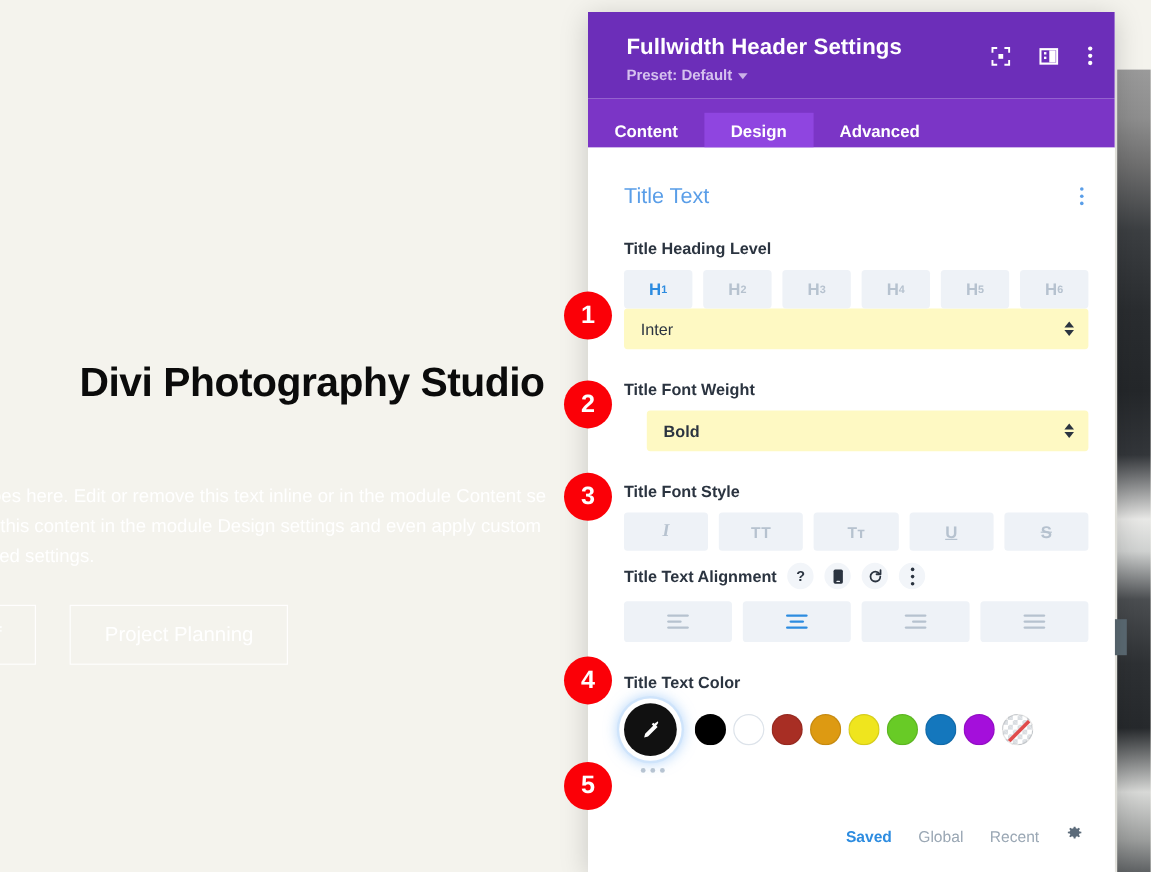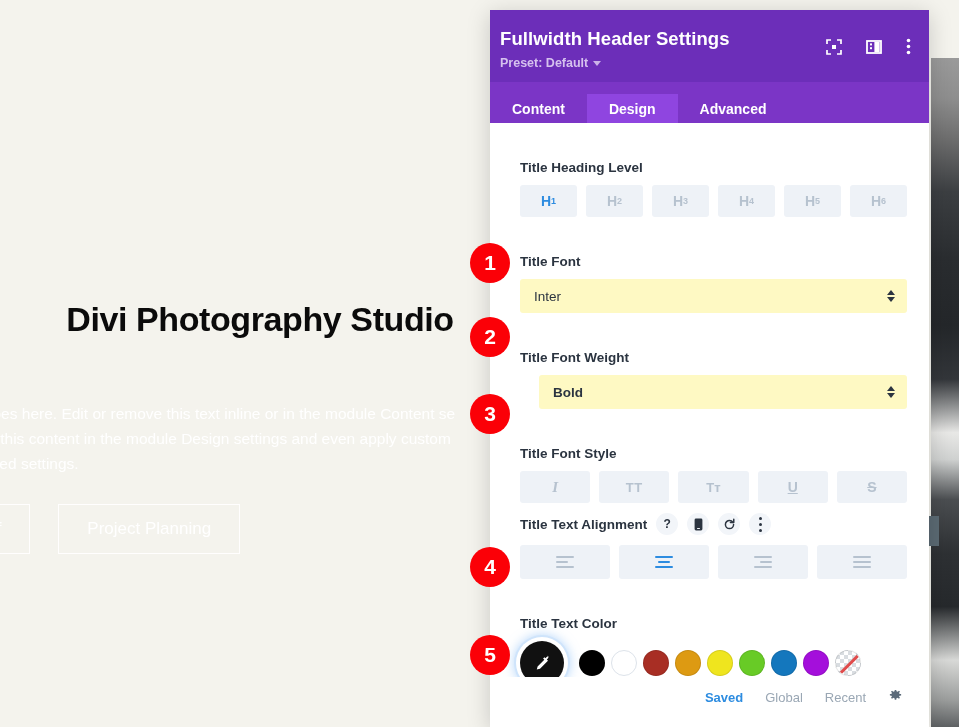--- a/index.html
+++ b/index.html
@@ -55,21 +55,21 @@
   
   #modal {
     position: absolute; left: 490px; top: 10px;
     width: 439px; height: 717px;
     background: #ffffff;
     box-shadow: 0 4px 22px rgba(0,0,0,0.18);
     display: flex; flex-direction: column;
     overflow: hidden;
   }
   #modal-header {
-    background: #6c2eb9; padding: 18px 20px 12px 10px;
+    background: #6c2eb9; padding: 18px 20px 12px 32px;
     position: relative;
   }
   #modal-title {
     color: #ffffff; font-size: 18.5px; font-weight: 700; letter-spacing: 0.1px;
   }
   #preset-row {
     margin-top: 6px; color: #d5c1ee; font-size: 12.5px; font-weight: 700;
     display: flex; align-items: center; gap: 5px;
   }
   .caret-down {
@@ -103,21 +103,21 @@
   }
   #section-title { color: #5a9ee8; font-size: 18px; }
   .kebab {
     display: flex; flex-direction: column; gap: 3px; cursor: pointer; padding: 2px 4px;
   }
   .kebab i { width: 3px; height: 3px; border-radius: 50%; background: #5a9ee8; display:block; }
   .kebab.dark i { background: #2b3440; }
 
   .field-label {
     font-size: 13.5px; font-weight: 700; color: #2b3440;
-    margin-top: 37px; margin-bottom: 10px;
+    margin-top: 26px; margin-bottom: 10px;
   }
   .label-inline {
     display: flex; align-items: center; gap: 9px;
     margin-top: 10px; margin-bottom: 10px;
   }
   .label-inline .field-label { margin: 0; }
 
   .mini-btn {
     width: 22px; height: 22px; border-radius: 50%; background: #f2f5f9;
     display: flex; align-items: center; justify-content: center;
@@ -259,20 +259,28 @@
   </div>
 
   <div id="tabs">
     <div class="tab">Content</div>
     <div class="tab active">Design</div>
     <div class="tab">Advanced</div>
   </div>
 
   <div id="panel-body">
 
+    <div id="section-head">
+      <div id="section-title">Title Text</div>
+      <div class="kebab">
+          <i></i>
+          <i></i>
+          <i></i>
+        </div>
+    </div>
 
     <div class="field-label">Title Heading Level</div>
     <div class="seg-row">
       <div class="seg active">
           <span>H</span>
           <sub>1</sub>
         </div>
       <div class="seg">
           <span>H</span>
           <sub>2</sub>
@@ -288,21 +296,20 @@
       <div class="seg">
           <span>H</span>
           <sub>5</sub>
         </div>
       <div class="seg">
           <span>H</span>
           <sub>6</sub>
         </div>
     </div>
 
-    <div class="field-label">Title Font</div>
     <div class="select-box">
       <span>Inter</span>
       <span class="spinner">
           <i class="spin-up"></i>
           <i class="spin-dn"></i>
         </span>
     </div>
 
     <div class="field-label">Title Font Weight</div>
     <div class="select-box bold">

